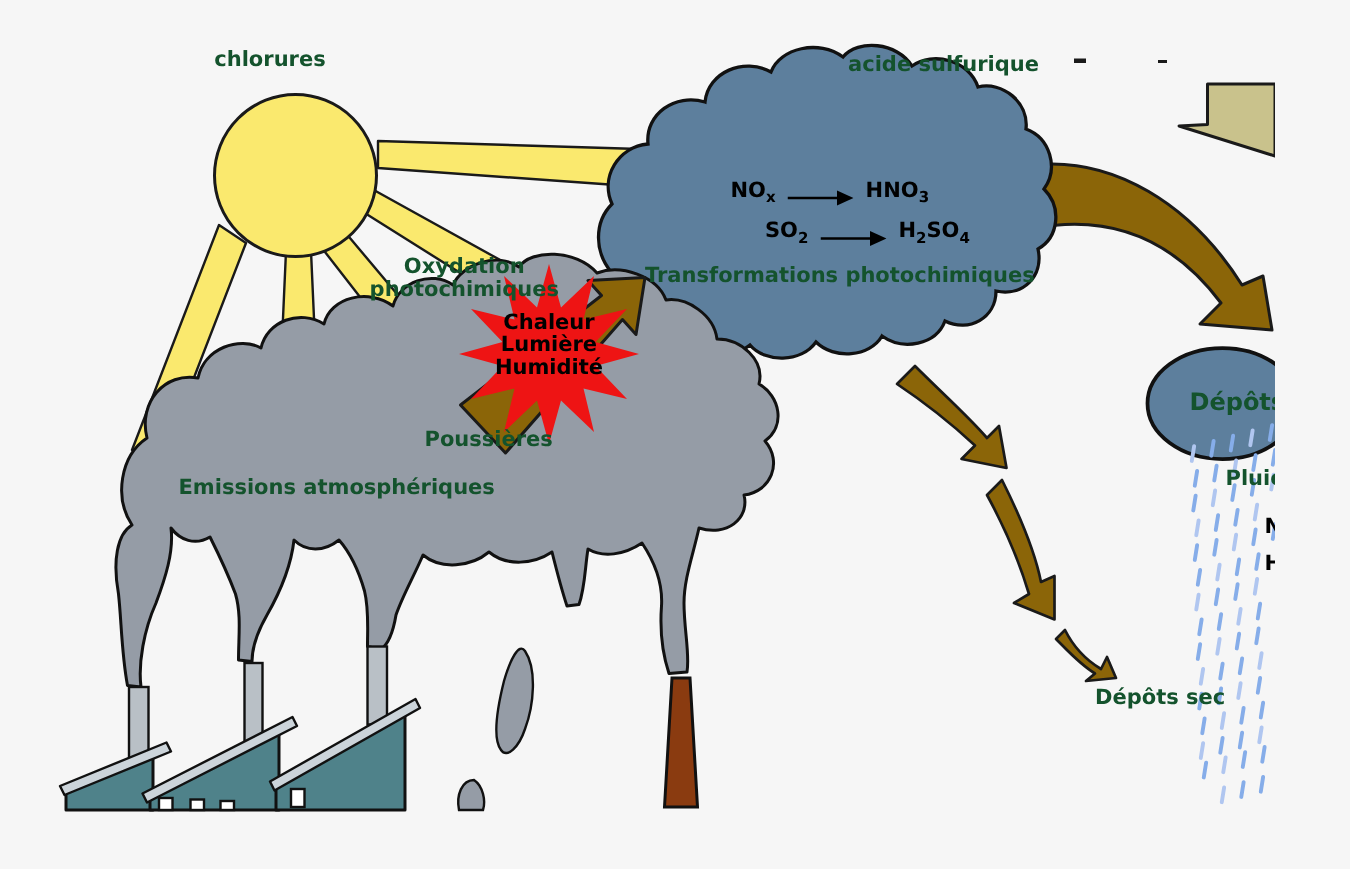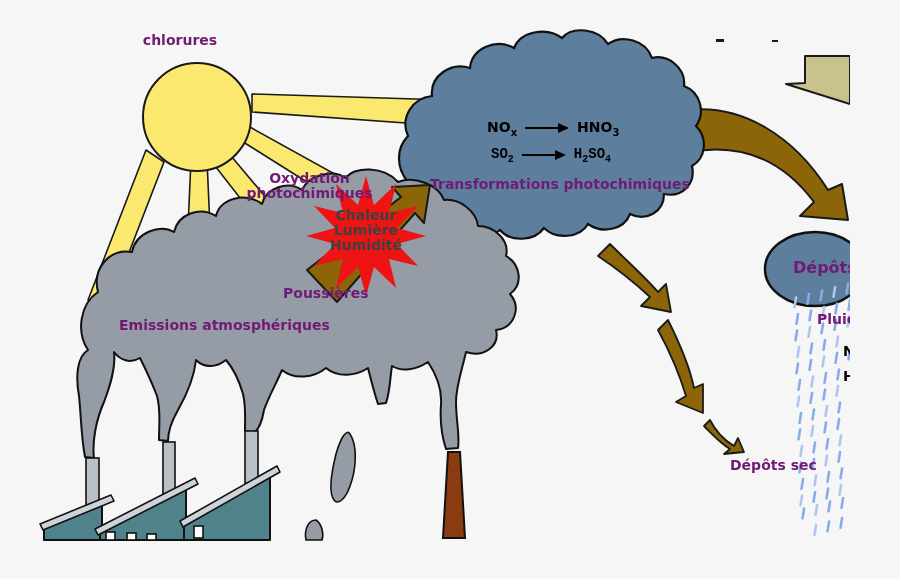--- a/index.html
+++ b/index.html
@@ -1,23 +1,23 @@
 <!DOCTYPE html>
 <html><head>
 <meta charset="utf-8">
 <style>
   html,body{margin:0;padding:0;background:#f6f6f6;}
   .stage{position:relative;width:900px;height:579px;background:#f6f6f6;overflow:hidden;
          font-family:"DejaVu Sans","Liberation Sans",sans-serif;}
   .content{position:absolute;left:0;top:0;width:850px;height:579px;overflow:hidden;}
   .art{position:absolute;left:0;top:0;}
-  .lbl{position:absolute;font-weight:bold;font-size:14px;color:#701a75;line-height:15px;white-space:nowrap;}
+  .lbl{position:absolute;font-weight:bold;font-size:14px;color:#14532d;line-height:15px;white-space:nowrap;}
   .center{text-align:center;}
-  .star-text{color:#404040;}
-  .frow{position:absolute;display:flex;align-items:center;gap:8px;font-weight:bold;font-size:14px;color:#000;}
+  .star-text{color:#000000;}
+  .frow{position:absolute;display:flex;align-items:flex-end;gap:8px;font-weight:bold;font-size:14px;color:#000;}
   .frow sub{font-size:10px;}
   .frag{position:absolute;font-weight:bold;font-size:14px;color:#000;}
   .tickmark{position:absolute;background:#1a1a1a;}
   .ellipse-lbl{font-size:16px;}
 </style>
 </head>
 <body>
 
 <div class="stage">
   <div class="content">
@@ -178,31 +178,32 @@
     <div class="lbl center" style="left:75px;top:33px;width:210px;">
       <div>chlorures</div>
     </div>
 
     <div class="lbl center" style="left:232px;top:171px;width:155px;">
       <div>Oxydation</div>
       <div>photochimiques</div>
     </div>
 
     <div class="lbl center" style="left:550px;top:36px;width:158px;">
+      <div>acide sulfurique</div>
     </div>
 
     <div class="frow" style="left:487px;top:119px;">
       <span><span>NO</span><sub>x</sub></span>
       <svg width="44" height="12">
         <line x1="0" y1="6" x2="34" y2="6" stroke="#000" stroke-width="1.8"></line>
         <polygon points="33,1 44,6 33,11" fill="#000"></polygon>
       </svg>
       <span><span>HNO</span><sub>3</sub></span>
     </div>
-    <div class="frow" style="left:491px;top:146px;font-family:Liberation Mono, monospace;">
+    <div class="frow" style="left:510px;top:146px;">
       <span><span>SO</span><sub>2</sub></span>
       <svg width="44" height="12">
         <line x1="0" y1="6" x2="34" y2="6" stroke="#000" stroke-width="1.8"></line>
         <polygon points="33,1 44,6 33,11" fill="#000"></polygon>
       </svg>
       <span><span>H</span><sub>2</sub><span>SO</span><sub>4</sub></span>
     </div>
 
     <div class="lbl" style="left:430px;top:177px;">Transformations photochimiques</div>
 

